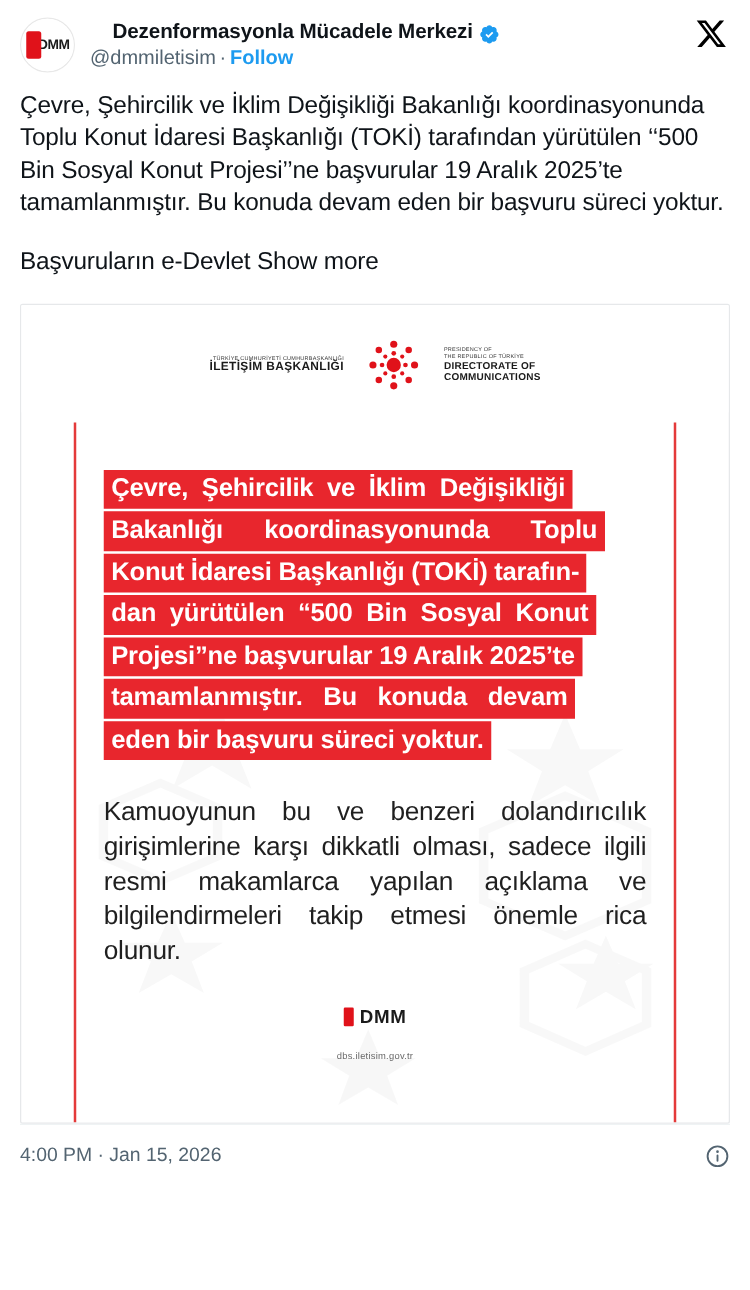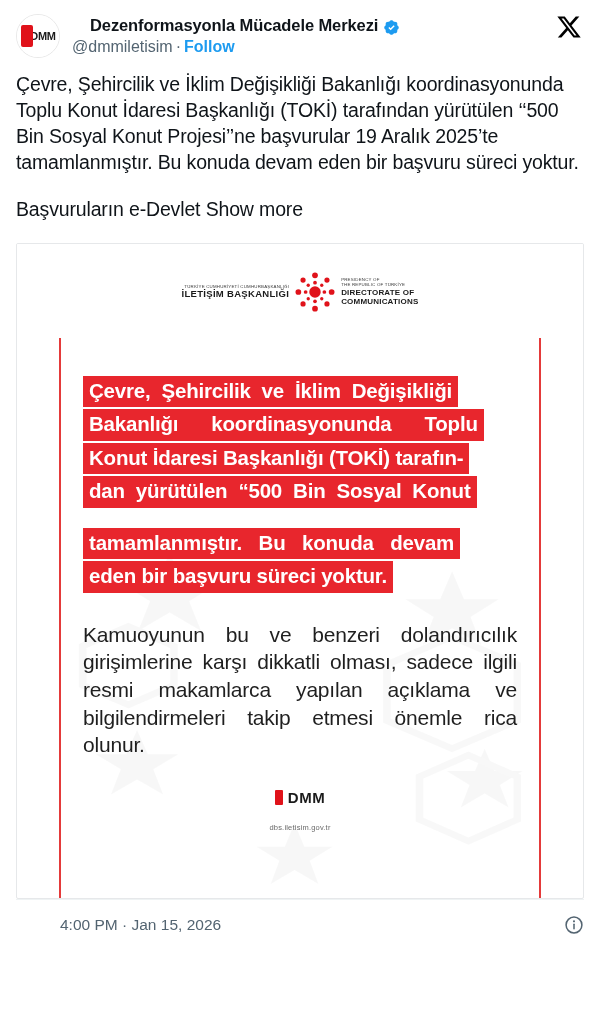--- a/index.html
+++ b/index.html
@@ -116,20 +116,21 @@
     margin: 20px 16px 0 16px;
     border: 1px solid #e6e8ea;
     border-radius: 2px;
     background: #ffffff;
     overflow: hidden;
   }
   .media-top {
     display: flex;
     align-items: center;
     justify-content: center;
+    gap: 14px;
     padding: 22px 0 12px 0;
     background: #ffffff;
   }
   .logo-left {
     text-align: right;
     line-height: 1.15;
   }
   .logo-left .tiny {
     font-size: 4.4px;
     color: #3a3a3a;
@@ -241,21 +242,20 @@
     margin: 0 16px;
     border-top: 1px solid #eff3f4;
     padding: 15px 0 14px 0;
     display: flex;
     align-items: center;
     justify-content: space-between;
   }
   .timestamp {
     font-size: 15.5px;
     color: #536471;
-    margin-left: 44px;
   }
   .info-icon { width: 20px; height: 20px; }
 </style>
 </head>
 <body>
 
 <div class="page">
 
   <div class="tweet-header">
     <div class="avatar">
@@ -349,21 +349,21 @@
           </g>
         </svg>
       </div>
 
       <div class="poster-content">
         <div class="hl-block">
           <div class="hl-line">Çevre,  Şehircilik  ve  İklim  Değişikliği</div><br>
           <div class="hl-line">Bakanlığı      koordinasyonunda      Toplu</div><br>
           <div class="hl-line">Konut İdaresi Başkanlığı (TOKİ) tarafın-</div><br>
           <div class="hl-line">dan  yürütülen  “500  Bin  Sosyal  Konut</div><br>
-          <br>
+          <div class="hl-line">Projesi”ne başvurular 19 Aralık 2025’te</div><br>
           <div class="hl-line">tamamlanmıştır.   Bu   konuda   devam</div><br>
           <div class="hl-line">eden bir başvuru süreci yoktur.</div>
         </div>
 
         <p class="para">Kamuoyunun bu ve benzeri dolandırıcılık girişimlerine karşı dikkatli olması, sadece ilgili resmi makamlarca yapılan açıklama ve bilgilendirmeleri takip etmesi önemle rica olunur.</p>
       </div>
 
       <div class="poster-footer">
         <div class="dmm-foot">
           <span class="dmm-foot-mark"></span>

